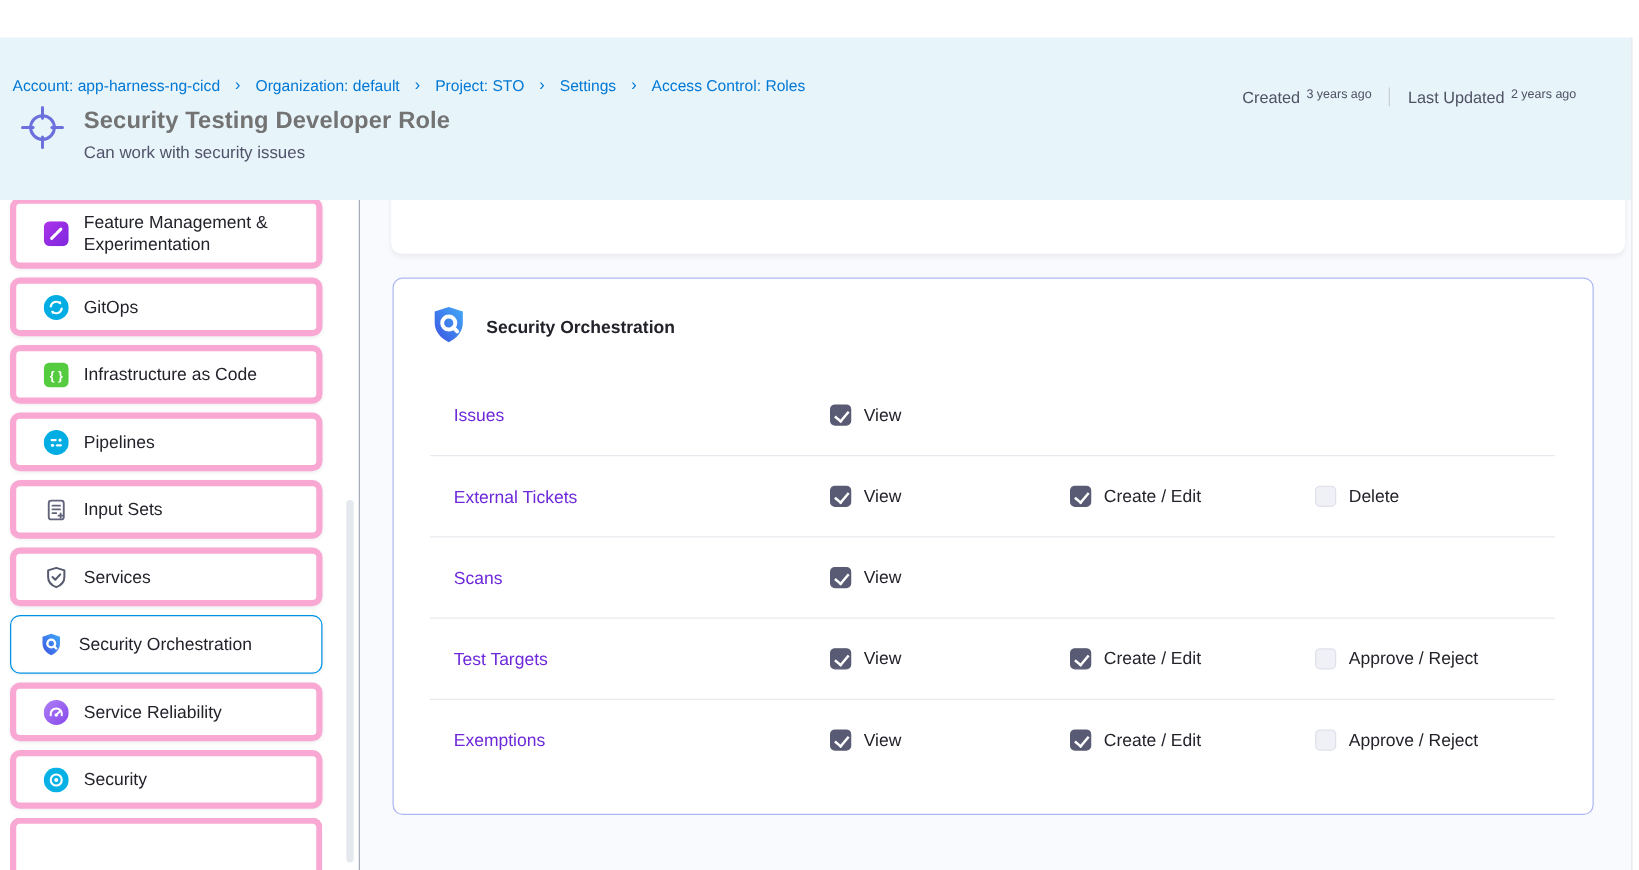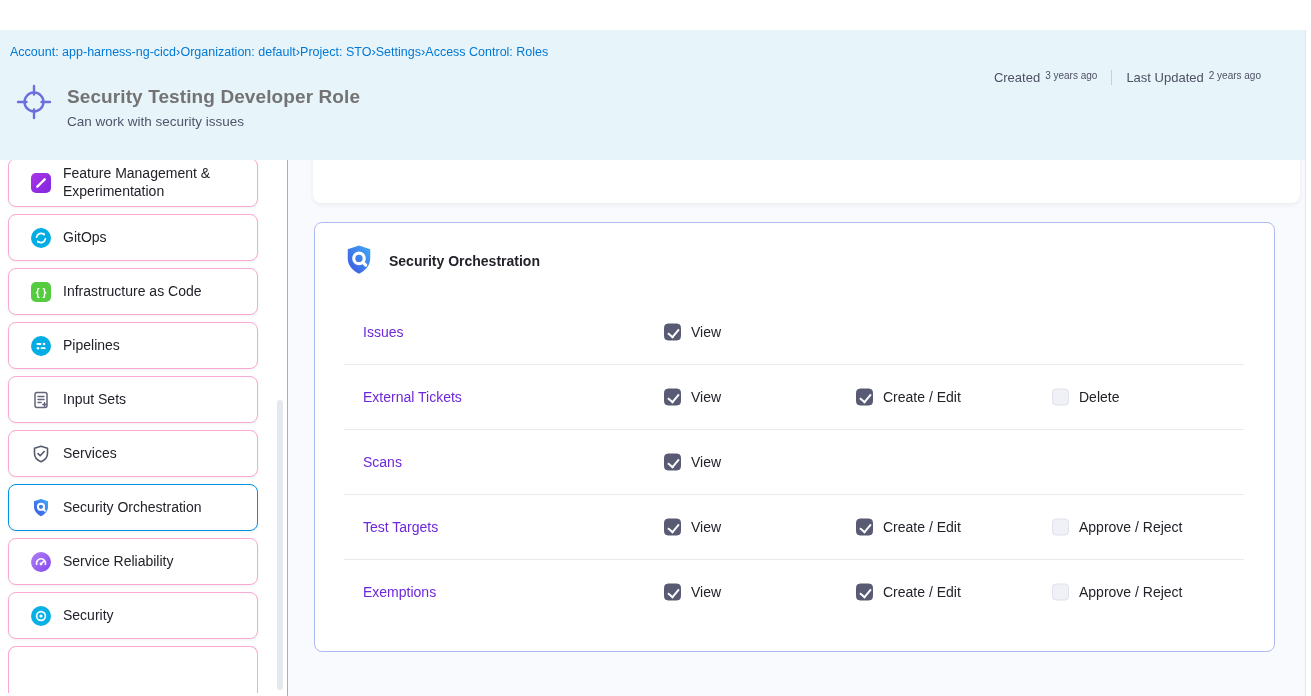--- a/index.html
+++ b/index.html
@@ -2,36 +2,36 @@
 <html><head>
 <meta charset="utf-8">
 <style>
   * { margin:0; padding:0; box-sizing:border-box; }
   html,body { width:1311px; height:696px; background:#fff; font-family:"Liberation Sans", sans-serif; overflow:hidden; }
   .page { position:relative; width:1311px; height:696px; background:#fff; }
   .right-edge { position:absolute; left:1305px; top:30px; bottom:0; width:1px; background:#E3E5EB; }
 
   
   .header-band { position:absolute; left:0; top:30px; width:1305px; height:130px; background:#E7F4FA; }
-  .breadcrumb { position:absolute; left:10px; top:15px; font-size:12.5px; display:flex; align-items:flex-start; gap:0; white-space:nowrap; }
+  .breadcrumb { position:absolute; left:10px; top:31px; font-size:12.5px; display:flex; align-items:center; gap:12px; white-space:nowrap; }
   .bc-link { color:#0278D5; text-decoration:none; cursor:pointer; }
   .bc-sep { color:#0278D5; font-size:13px; transform:translateY(-1px); }
   .role-icon-wrap { position:absolute; left:14px; top:52px; width:40px; height:40px; }
   .page-title { position:absolute; left:67px; top:56px; font-size:19px; color:#737373; font-weight:bold; letter-spacing:.1px; }
   .page-subtitle { position:absolute; left:67px; top:84px; font-size:13.5px; color:#51536A; }
   .meta { position:absolute; right:44px; top:40px; display:flex; align-items:stretch; gap:14px; }
   .meta-col { display:flex; flex-direction:row; gap:5px;text-align:center; }
   .meta-label { font-size:13px; color:#4E5163; }
   .meta-value { font-size:10px; color:#4E5163; }
   .meta-div { width:1px; background:#C9CDD8; }
 
   
   .sidebar { position:absolute; left:0; top:160px; width:287px; bottom:0; background:#fff; overflow:hidden; }
   .side-list { position:absolute; left:8px; top:-2px; width:250px; display:flex; flex-direction:column; gap:7px; }
-  .side-card { background:#fff; border:1px solid #f9a8d4; border-radius:8px; box-shadow:0 1px 3px rgba(35,36,60,.07);
+  .side-card { background:#fff; border:5px solid #f9a8d4; border-radius:8px; box-shadow:0 1px 3px rgba(35,36,60,.07);
                min-height:47px; display:flex; align-items:center; padding:6px 10px 6px 22px; cursor:pointer; }
   .side-card.selected { border:1.5px solid #0092E4; }
   .side-card.partial { height:46px; border-bottom:none; border-radius:8px 8px 0 0; box-shadow:none; }
   .side-icon { width:20px; height:20px; flex:0 0 20px; margin-right:12px; display:inline-flex; }
   .side-label { font-size:14px; color:#22222A; line-height:1.25; }
   .side-scrollbar { position:absolute; left:277px; top:400px; width:6px; height:290px; border-radius:3px; background:#E6E8EF; }
   .side-divider { position:absolute; left:287px; top:160px; bottom:0; width:1px; background:#A9ACBA; }
 
   
   .main { position:absolute; left:288px; top:160px; width:1017px; bottom:0; background:#F9FAFD; overflow:hidden; }

